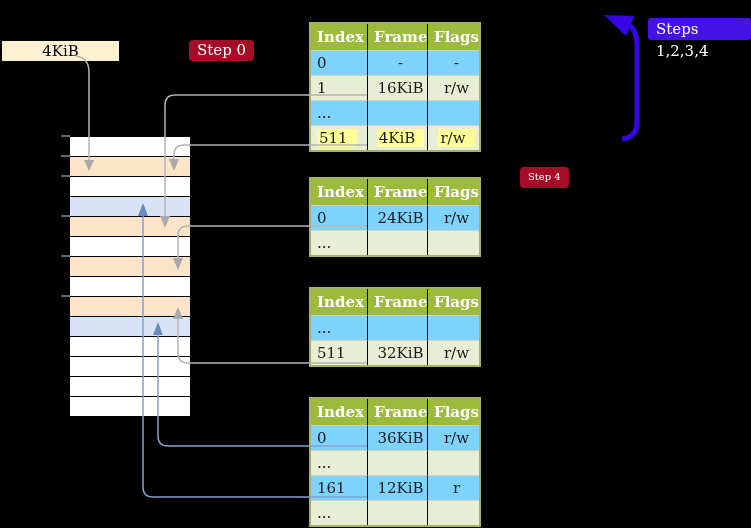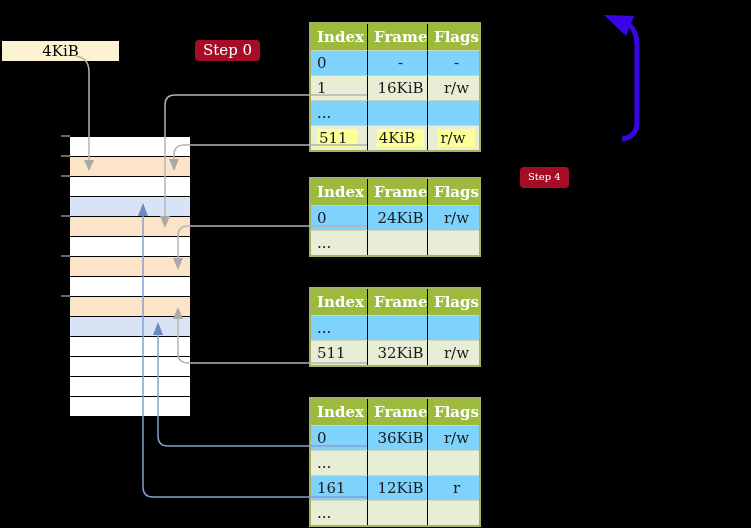--- a/index.html
+++ b/index.html
@@ -36,21 +36,22 @@
   
   #overlay{position:absolute;left:0;top:0;pointer-events:none;}
 </style>
 </head>
 <body>
 
 <div id="stage">
 
   <div id="frameLabel">4KiB</div>
 
-  <div class="badge red" style="left:195px;top:40px;line-height:21px;height:21px;">Step 0</div>
+  <div class="badge red" style="left:189px;top:40px;line-height:21px;height:21px;">Step 0</div>
+  <div class="badge blue" style="left:648px;top:18px;border-radius:3px;">Steps 1,2,3,4</div>
   <div class="badge red" style="left:520px;top:167px;height:21px;line-height:19px;font-size:10px;">Step 4</div>
 
   <div id="memcol">
     <div class="mrow white"></div>
     <div class="mrow orange"></div>
     <div class="mrow white"></div>
     <div class="mrow blue"></div>
     <div class="mrow orange"></div>
     <div class="mrow white"></div>
     <div class="mrow orange"></div>

